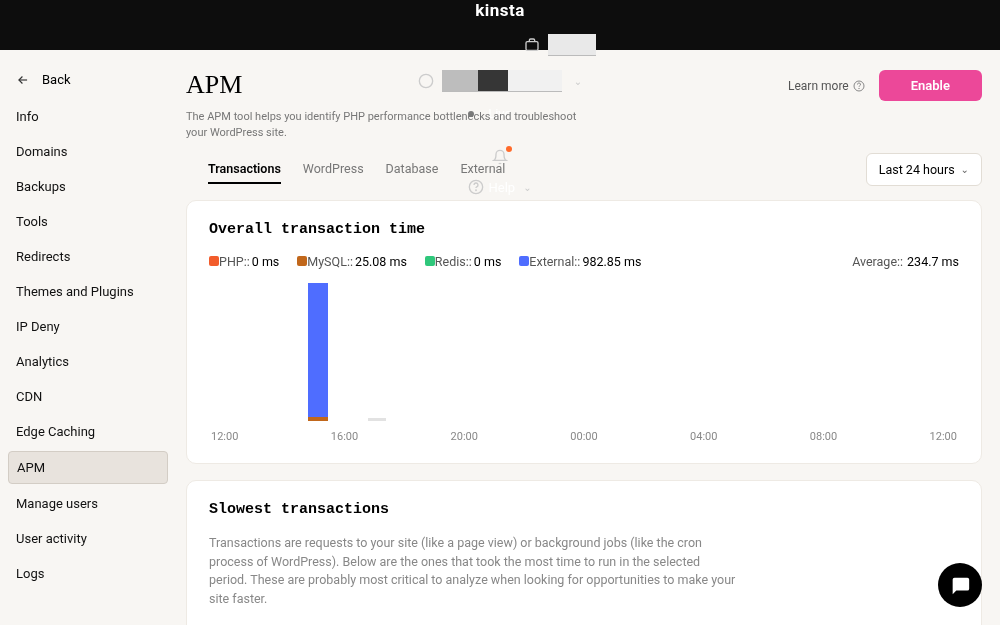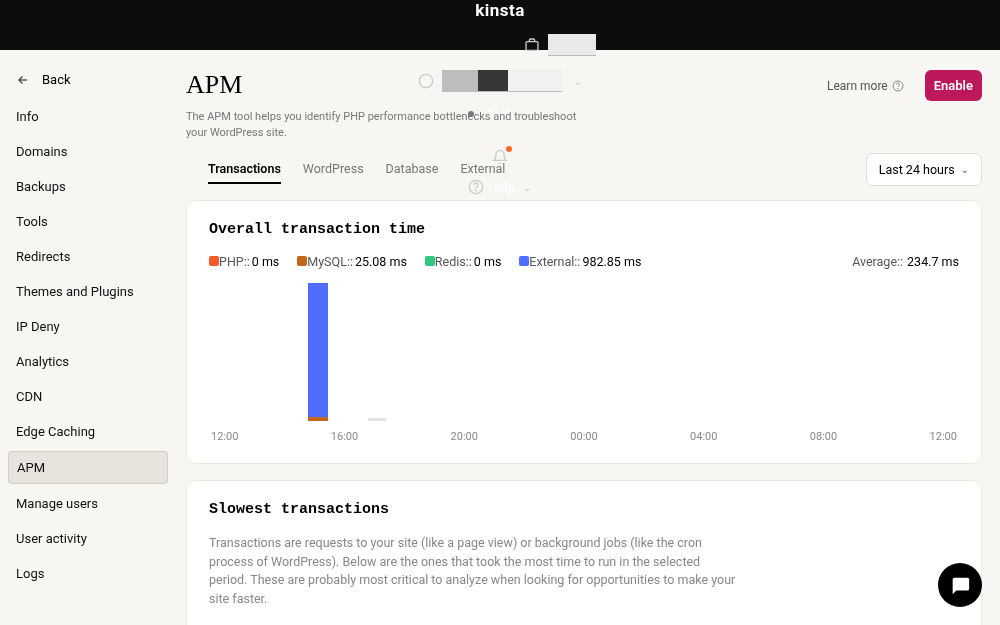--- a/index.html
+++ b/index.html
@@ -40,23 +40,23 @@
   
   .page { display:flex; height:575px;border-radius:32px; }
   .sidebar { width:176px; padding:16px 8px 0 8px; }
   .back-row { display:flex; align-items:center; gap:12px; padding:6px 6px 14px 8px; cursor:pointer; }
   .back-row svg { width:14px; height:14px; }
   .side-item { padding:8px 8px; font-size:13px; color:#111; cursor:pointer; border-radius:4px; margin-bottom:4px; }
   .side-item.active { background:#e8e3dd; border:1px solid #d3cdc5; }
   .content { flex:1; padding:20px 18px 0 10px; overflow:hidden; }
   .header-row { display:flex; align-items:flex-start; justify-content:space-between; margin-bottom:8px; }
   .h1 { font-size:26px; font-family:Georgia, 'Times New Roman', serif; font-weight:500; }
-  .header-right { display:flex; align-items:center; gap:21px; }
+  .header-right { display:flex; align-items:center; gap:14px; }
   .learn { font-size:12px; color:#555; display:flex; align-items:center; gap:4px; cursor:pointer; }
-  .enable-btn { background:#be185d; color:#fff; padding:8px 9px; border-radius:6px; font-size:13px; font-weight:600; cursor:pointer; }
+  .enable-btn { background:#ec4899; color:#fff; padding:8px 32px; border-radius:6px; font-size:13px; font-weight:600; cursor:pointer; }
   .desc { font-size:11px; color:#777; max-width:410px; line-height:1.45; margin-bottom:12px; }
   .tabs-row { display:flex; align-items:center; justify-content:space-between; margin-bottom:14px; }
   .tabs { display:flex; gap:22px; padding-left:22px; }
   .tab { font-size:12.5px; color:#777; padding:6px 0; cursor:pointer; }
   .tab.active { color:#000; font-weight:600; border-bottom:2px solid #000; }
   .time-select { background:#fff; border:1px solid #e2ddd5; border-radius:6px; padding:8px 12px; font-size:12.5px; cursor:pointer; display:flex; align-items:center; gap:6px; }
   .card { background:#fff; border:1px solid #eeeae4; border-radius:10px; padding:20px 22px; margin-bottom:16px; }
   .card-title { font-size:15px; font-weight:700; margin-bottom:16px;font-family:Liberation Mono, monospace; }
   .legend-row { display:flex; align-items:center; gap:18px; font-size:12.5px; margin-bottom:14px; }
   .lg { display:flex; align-items:center; }

